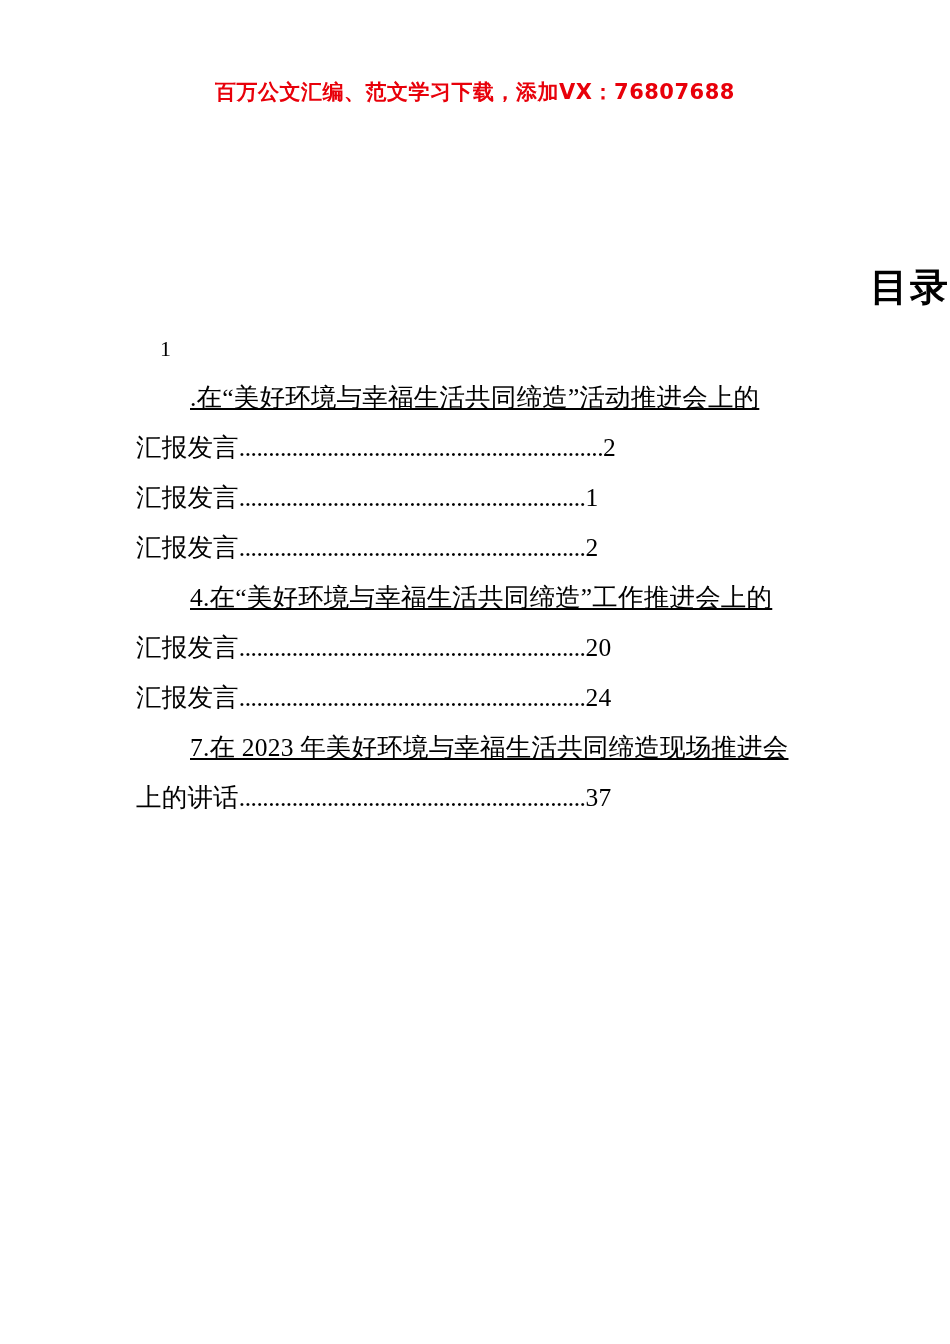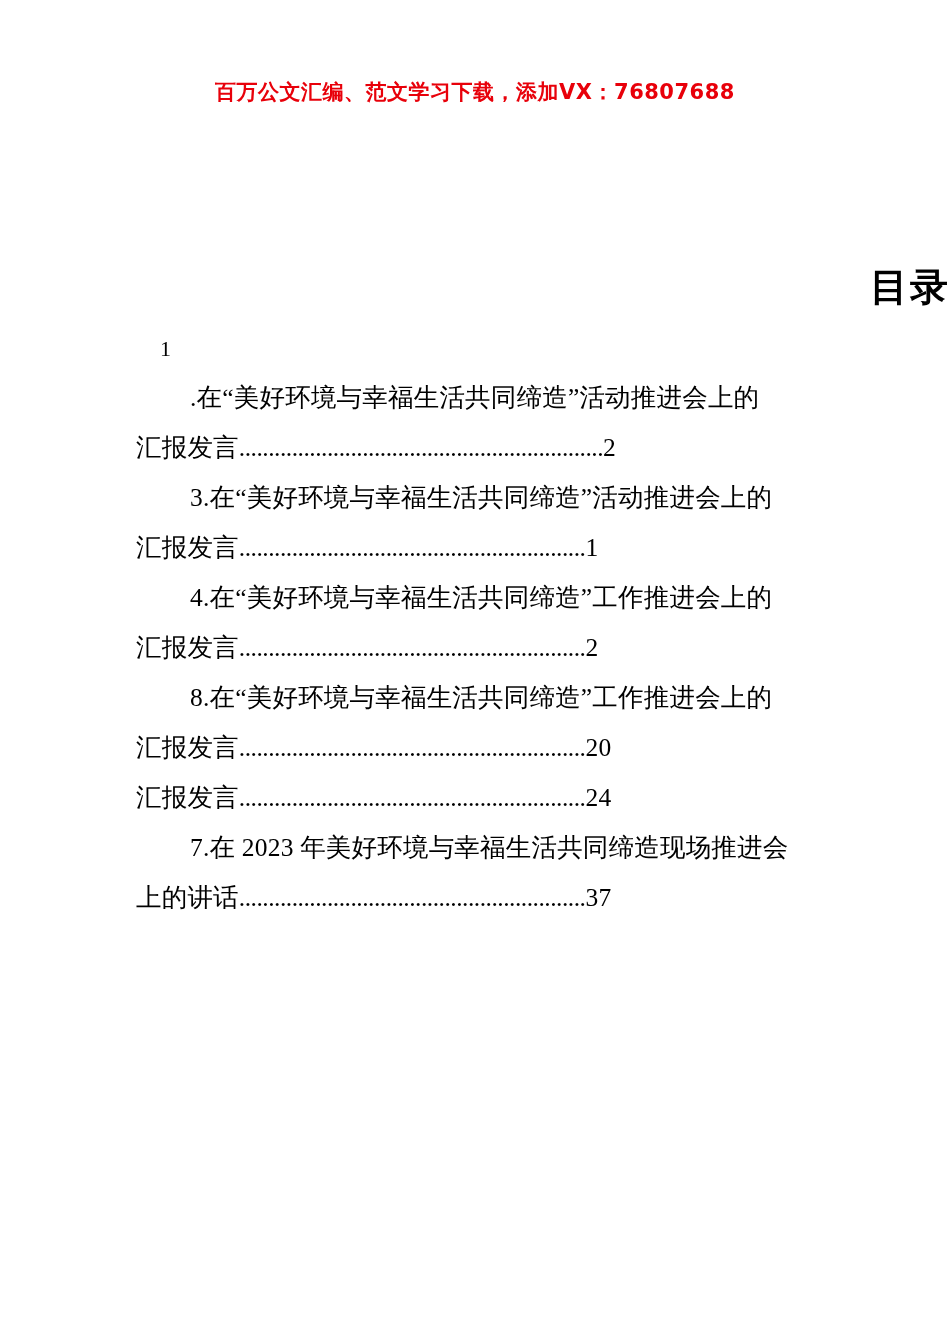--- a/index.html
+++ b/index.html
@@ -59,20 +59,21 @@
   
   .entry-first .num-alone {
     display: block;
     padding-left: 24px;
     font-size: 22px;
     line-height: 48px;
   }
   .entry-body {
     display: block;
     text-indent: 54px;
+    text-decoration: underline;
   }
   .entry-first .entry-body {
     text-indent: 54px;
   }
   .leader {
     letter-spacing: -0.5px;
   }
   .pagenum {
     font-family: "Liberation Serif", serif;
   }
@@ -94,36 +95,30 @@
     <div class="toc-entry entry-first">
       <span class="num-alone lat">1</span>
       <span class="entry-body">
         <span>.在“美好环境与幸福生活共同缔造”活动推进会上的</span>
       </span>
       <span>汇报发言</span><span class="leader">..............................................................</span><span class="pagenum">2</span>
     </div>
 
 
     <div class="toc-entry">
-      <span class="entry-body">
-        <span>3.在“美好环境与幸福生活共同缔造”活动推进会上的</span>
-      </span>
       <span>汇报发言</span><span class="leader">...........................................................</span><span class="pagenum">1</span>
+    </div>
+
+    <div class="toc-entry">
+      <span>汇报发言</span><span class="leader">...........................................................</span><span class="pagenum">2</span>
     </div>
 
     <div class="toc-entry">
       <span class="entry-body">
         <span>4.在“美好环境与幸福生活共同缔造”工作推进会上的</span>
-      </span>
-      <span>汇报发言</span><span class="leader">...........................................................</span><span class="pagenum">2</span>
-    </div>
-
-    <div class="toc-entry">
-      <span class="entry-body">
-        <span>8.在“美好环境与幸福生活共同缔造”工作推进会上的</span>
       </span>
       <span>汇报发言</span><span class="leader">...........................................................</span><span class="pagenum">20</span>
     </div>
 
     <div class="toc-entry">
       <span>汇报发言</span><span class="leader">...........................................................</span><span class="pagenum">24</span>
     </div>
 
     <div class="toc-entry">
       <span class="entry-body">

